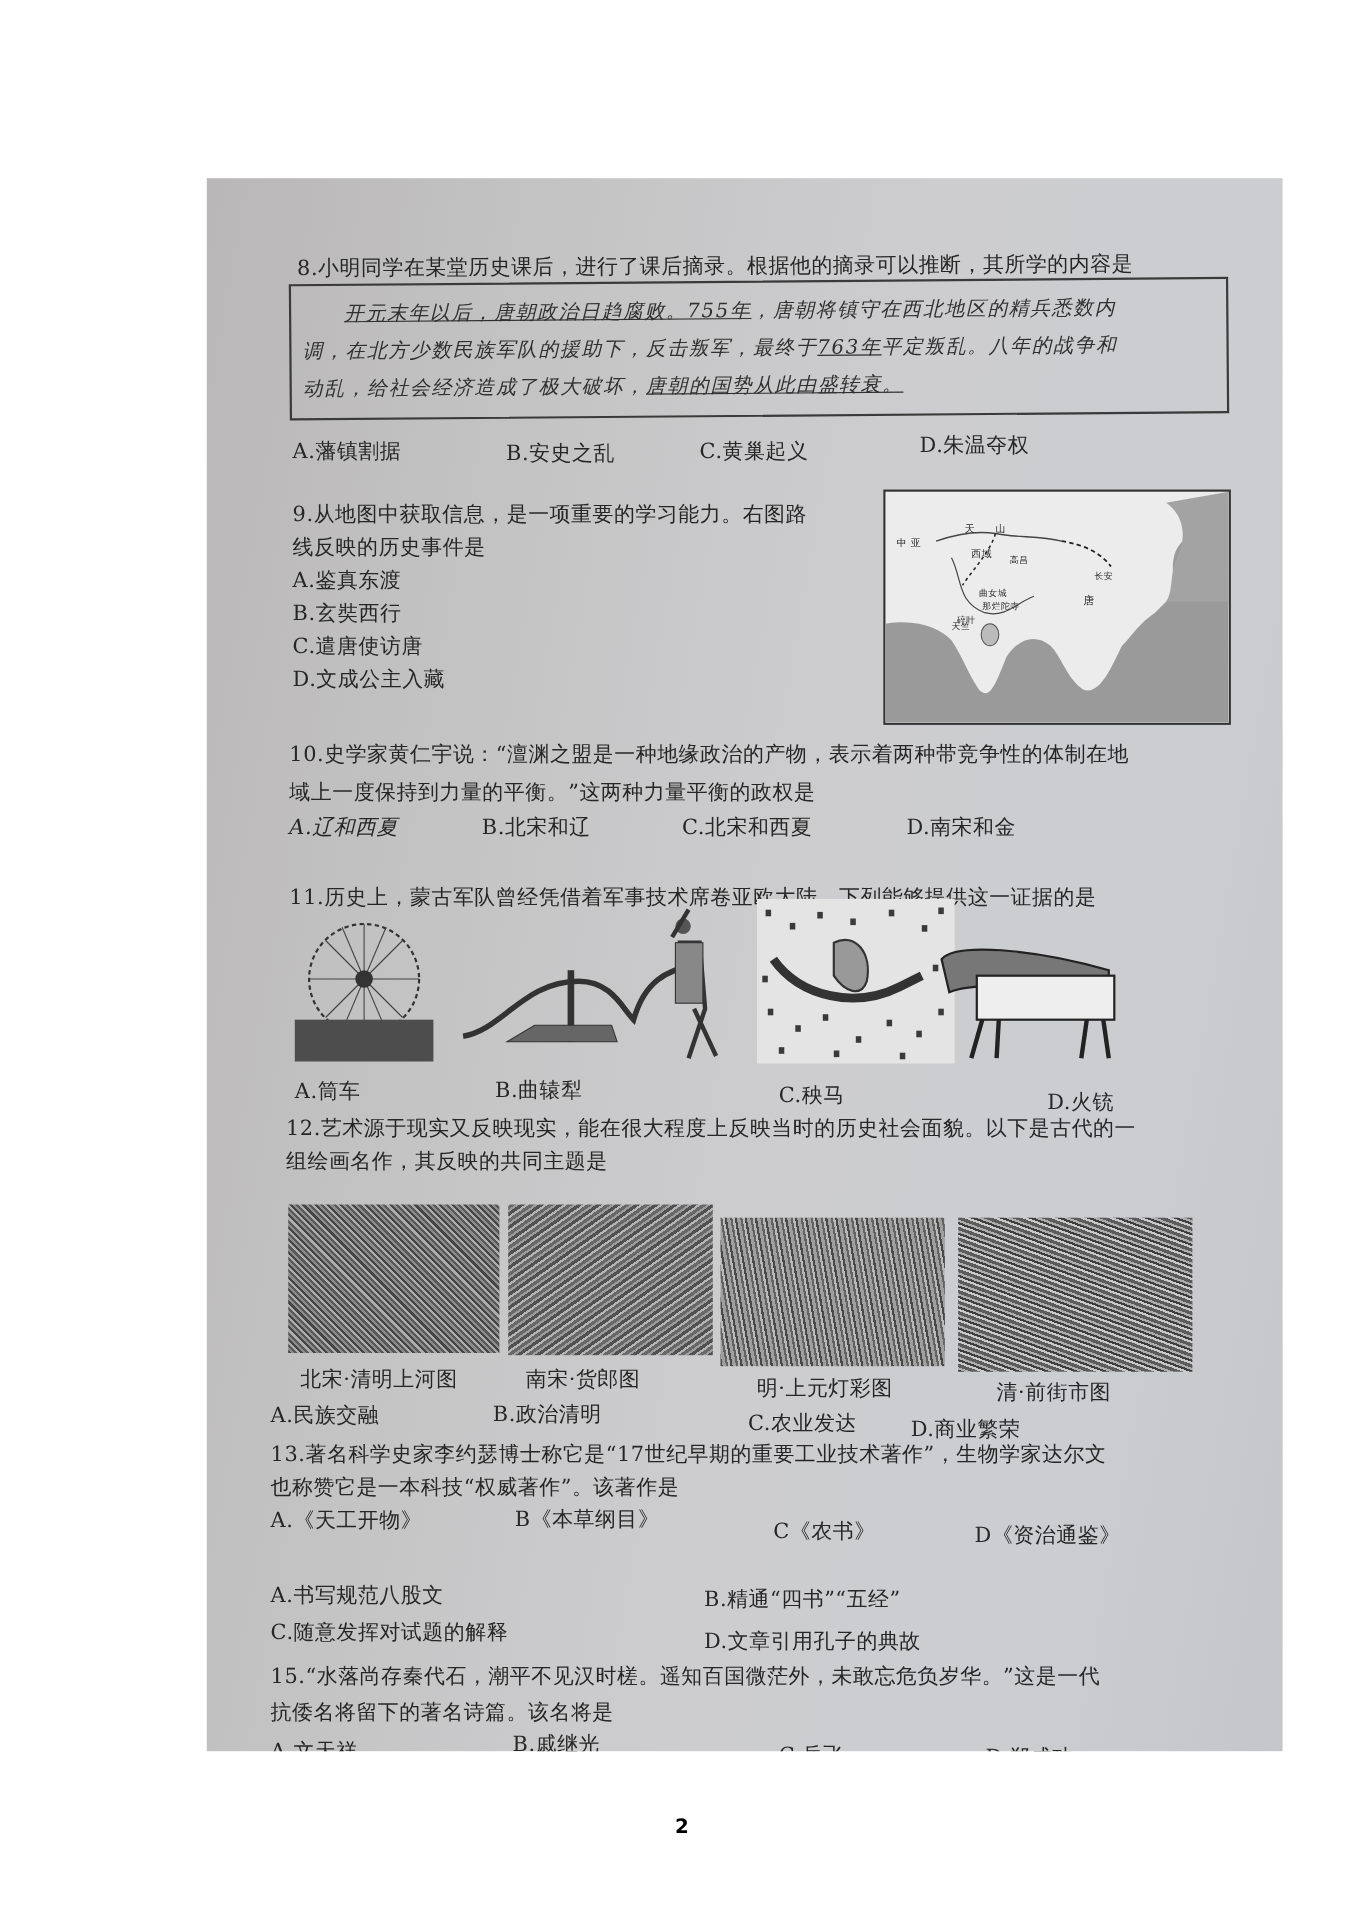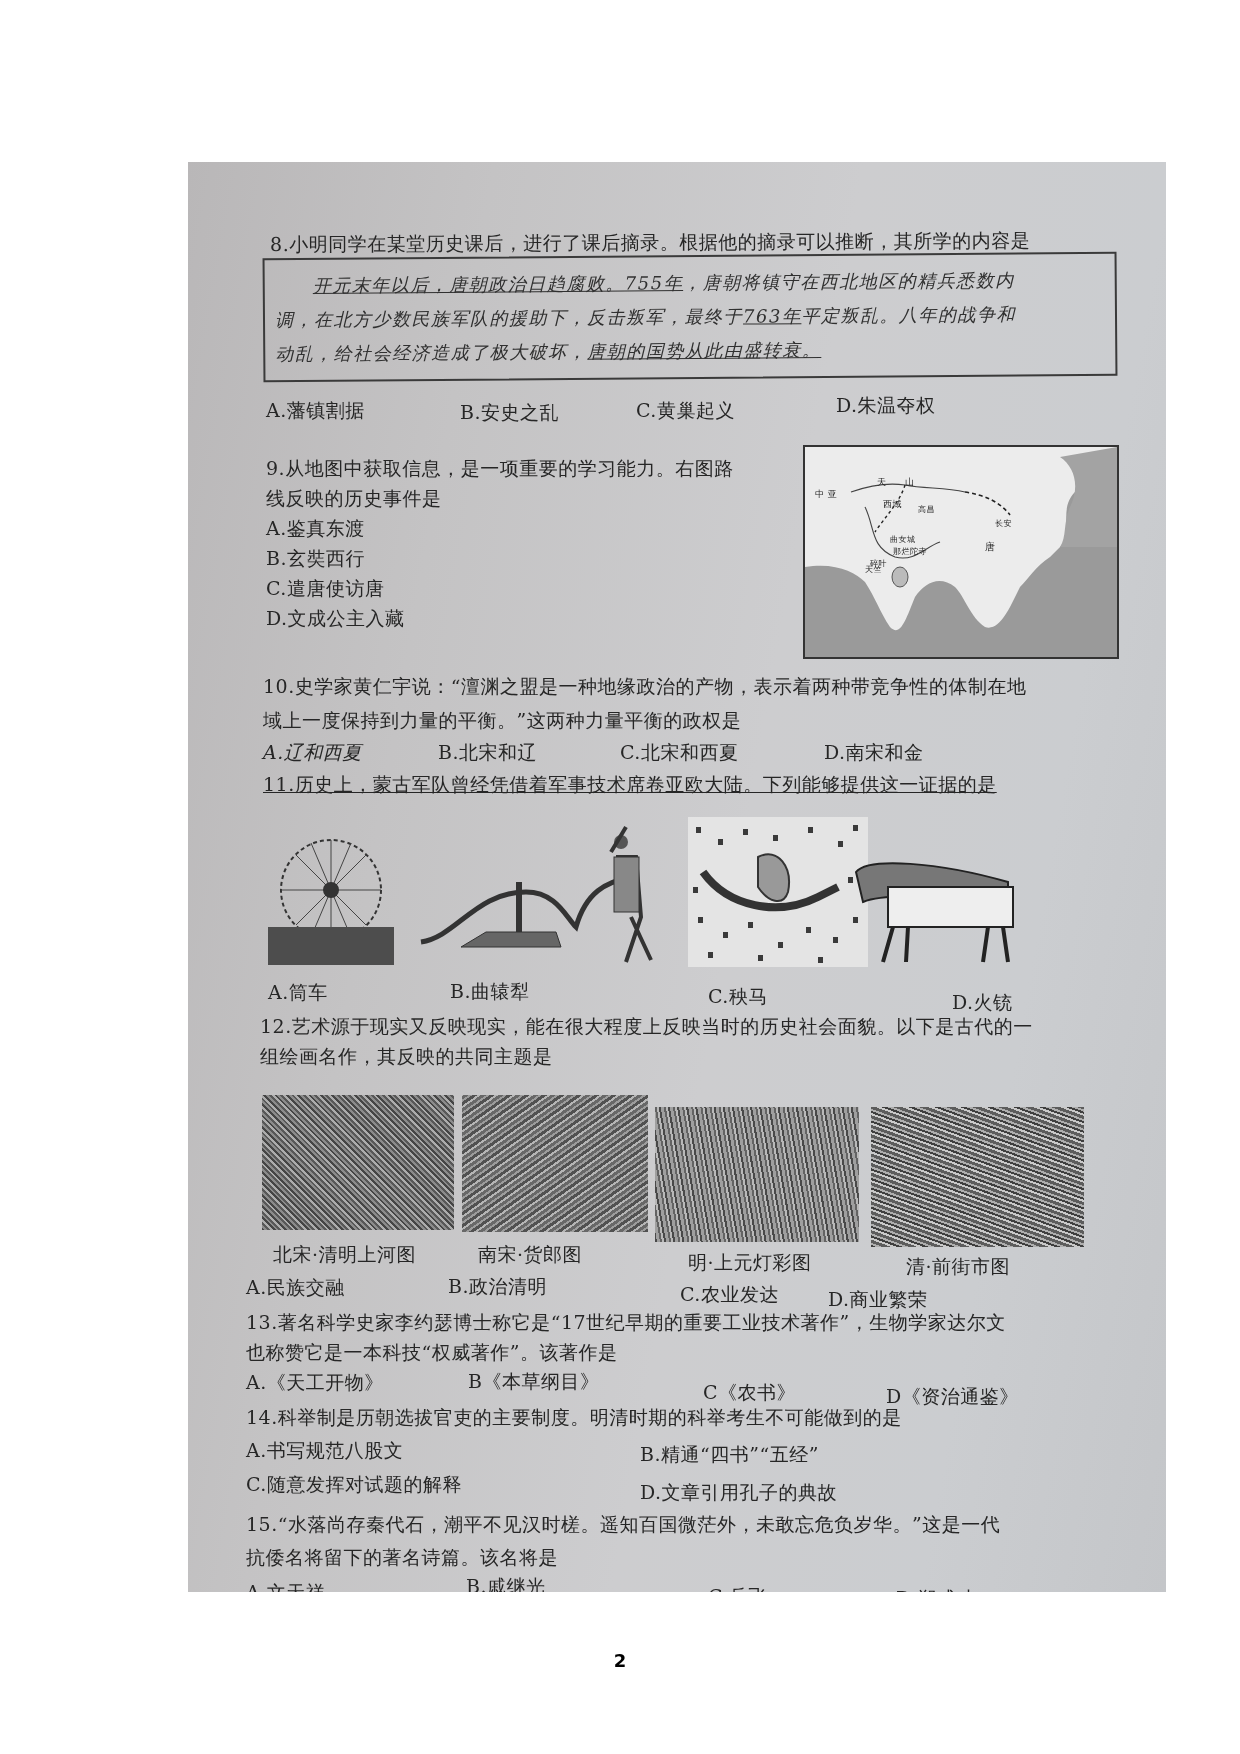--- a/index.html
+++ b/index.html
@@ -79,21 +79,21 @@
     <span class="t" style="font-size:8px;left:60px;top:118px;line-height:10px;">天竺</span>
   </div>
 
   <div class="t" style="left:75px;top:512px;">10.史学家黄仁宇说：“澶渊之盟是一种地缘政治的产物，表示着两种带竞争性的体制在地</div>
   <div class="t" style="left:75px;top:546px;">域上一度保持到力量的平衡。”这两种力量平衡的政权是</div>
   <div class="t" style="left:75px;top:578px;font-style:italic;">A.辽和西夏</div>
   <div class="t" style="left:250px;top:578px;">B.北宋和辽</div>
   <div class="t" style="left:432px;top:578px;">C.北宋和西夏</div>
   <div class="t" style="left:636px;top:578px;">D.南宋和金</div>
 
-  <div class="t" style="left:75px;top:610px;text-decoration:underline;">11.历史上，蒙古军队曾经凭借着军事技术席卷亚欧大陆。下列能够提供这一证据的是</div>
+  <div class="t" style="left:75px;top:642px;">11.历史上，蒙古军队曾经凭借着军事技术席卷亚欧大陆。下列能够提供这一证据的是</div>
 
   <svg class="fig" style="left:78px;top:673px;" width="130" height="132">
     <circle cx="65" cy="55" r="50" fill="none" stroke="#333" stroke-width="2" stroke-dasharray="4 3"></circle>
     <g stroke="#444" stroke-width="1">
       <line x1="65" y1="5" x2="65" y2="105"></line>
         <line x1="15" y1="55" x2="115" y2="55"></line>
       <line x1="30" y1="20" x2="100" y2="90"></line>
         <line x1="100" y1="20" x2="30" y2="90"></line>
       <line x1="45" y1="8" x2="85" y2="102"></line>
         <line x1="85" y1="8" x2="45" y2="102"></line>
@@ -164,21 +164,20 @@
   <div class="t" style="left:450px;top:1120px;margin-left:42px;">C.农业发达</div>
   <div class="t" style="left:640px;top:1125px;">D.商业繁荣</div>
 
   <div class="t" style="left:58px;top:1148px;">13.著名科学史家李约瑟博士称它是“17世纪早期的重要工业技术著作”，生物学家达尔文</div>
   <div class="t" style="left:58px;top:1178px;">也称赞它是一本科技“权威著作”。该著作是</div>
   <div class="t" style="left:58px;top:1208px;">A.《天工开物》</div>
   <div class="t" style="left:280px;top:1207px;">B《本草纲目》</div>
   <div class="t" style="left:515px;top:1218px;">C《农书》</div>
   <div class="t" style="left:698px;top:1222px;">D《资治通鉴》</div>
 
-  <div class="t" style="left:58px;top:1243px;">14.科举制是历朝选拔官吏的主要制度。明清时期的科举考生不可能做到的是</div>
   <div class="t" style="left:58px;top:1276px;">A.书写规范八股文</div>
   <div class="t" style="left:452px;top:1280px;">B.精通“四书”“五经”</div>
   <div class="t" style="left:58px;top:1310px;">C.随意发挥对试题的解释</div>
   <div class="t" style="left:452px;top:1318px;">D.文章引用孔子的典故</div>
 
   <div class="t" style="left:58px;top:1350px;">15.“水落尚存秦代石，潮平不见汉时槎。遥知百国微茫外，未敢忘危负岁华。”这是一代</div>
   <div class="t" style="left:58px;top:1383px;">抗倭名将留下的著名诗篇。该名将是</div>
   <div class="t" style="left:58px;top:1418px;">A.文天祥</div>
   <div class="t" style="left:278px;top:1412px;">B.戚继光</div>
   <div class="t" style="left:520px;top:1422px;">C.岳飞</div>

